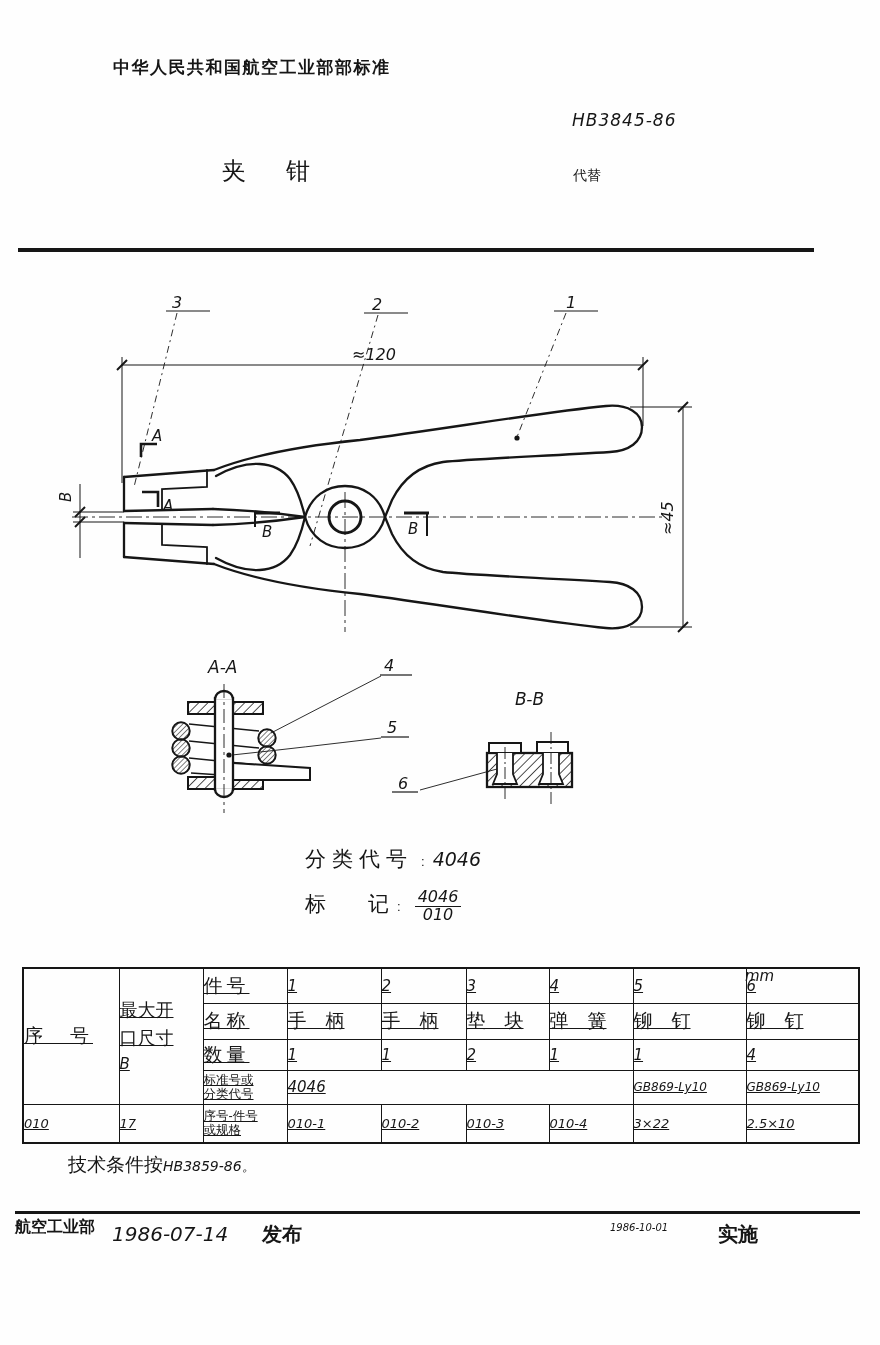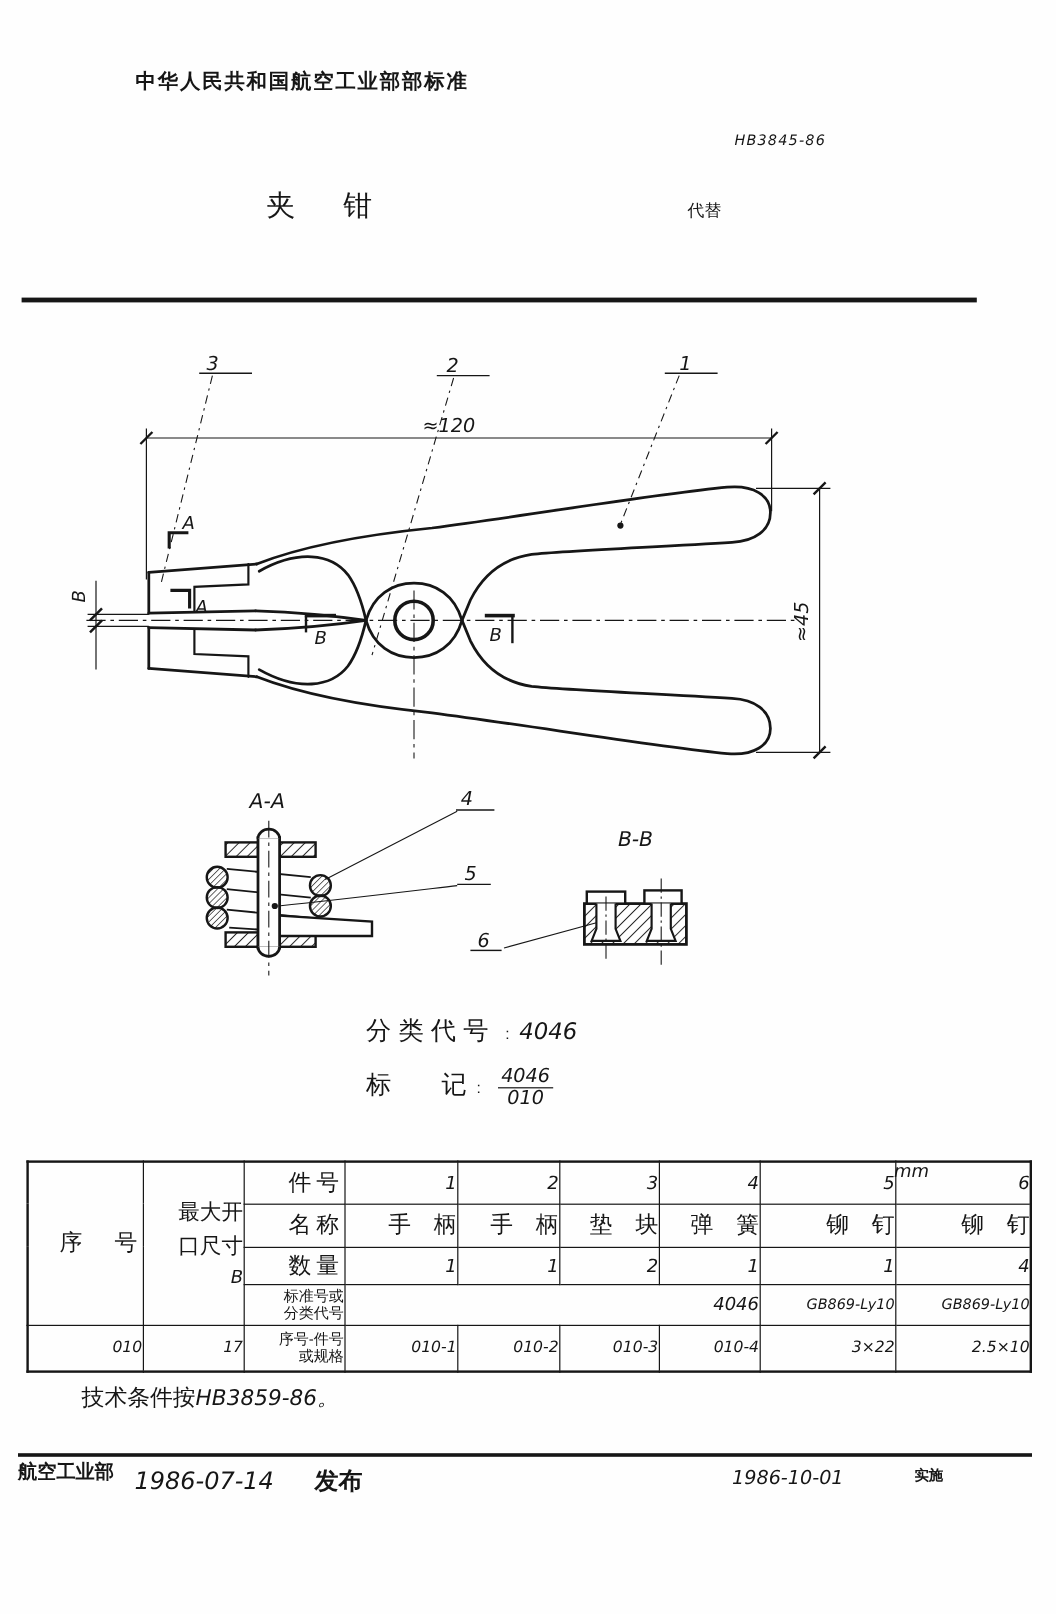--- a/index.html
+++ b/index.html
@@ -6,57 +6,57 @@
   body{
     width:880px;height:1345px;position:relative;background:#fefefe;
     font-family:"Liberation Sans",sans-serif;color:#161616;overflow:hidden;
   }
   .abs{position:absolute;}
   .hw{font-family:"DejaVu Sans",sans-serif;font-style:italic;}
   .pre{white-space:pre;}
   .rule{background:#161616;}
   
   .org-title{left:113px;top:56px;font-size:17px;font-weight:bold;letter-spacing:1.5px;}
-  .std-no{left:572px;top:110px;font-size:12px;letter-spacing:1px;margin-left:40px;}
+  .std-no{left:572px;top:110px;font-size:17px;letter-spacing:1px;}
   .doc-title{left:222px;top:155px;font-size:24px;letter-spacing:8px;}
   .replaces{left:573px;top:167px;font-size:14px;}
   
   .cls-line1{left:305px;top:845px;font-size:21px;}
   .cls-line1 .lbl{letter-spacing:6px;}
   .cls-sep{font-size:13px;padding:0 8px;}
   .cls-val{font-size:19px;}
   .cls-line2{left:305px;top:888px;font-size:21px;}
   .frac{display:inline-block;vertical-align:middle;text-align:center;font-size:16px;line-height:1.1;margin-left:6px;}
   .frac .num{border-bottom:1.6px solid #161616;padding:0 3px;}
   
   .unit-label{left:745px;top:967px;font-size:15px;}
   table.parts{
     position:absolute;left:22px;top:967px;width:836px;
     border-collapse:collapse;table-layout:fixed;
     border:2.6px solid #161616;
   }
   table.parts td{
-    border:1.4px solid #161616;text-align:right;vertical-align:middle;
-    padding:0;overflow:hidden;
+    border:1.4px solid #161616;text-align:left;vertical-align:middle;
+    padding:0;overflow:hidden;text-decoration:underline;
   }
   .zh-h{font-size:19px;letter-spacing:4px;}
   .zh-name{font-size:19px;}
   .small-h{font-size:12.5px;line-height:1.15;letter-spacing:0;margin-top:24px;}
   .val{font-size:15px;}
   .val-sm{font-size:13px;}
   .gb{font-size:12px;}
   .opening-cell div{line-height:1.55;}
   
   .note{left:68px;top:1152px;font-size:19px;}
-  .note .code{font-size:18px;}
+  .note .code{font-size:14px;}
   .footer-org{left:15px;top:1217px;font-size:16px;font-weight:bold;}
   .footer-d1{left:112px;top:1222px;font-size:20px;}
   .footer-pub{left:262px;top:1221px;font-size:20px;font-weight:bold;}
-  .footer-d2{left:610px;top:1222px;font-size:16px;}
-  .footer-imp{left:762px;top:1221px;font-size:12px;font-weight:bold;}
+  .footer-d2{left:610px;top:1222px;font-size:10px;}
+  .footer-imp{left:718px;top:1221px;font-size:20px;font-weight:bold;}
   svg text{font-family:"DejaVu Sans",sans-serif;font-style:italic;fill:#161616;}
 </style>
 </head>
 <body>
 
 <div class="abs org-title">中华人民共和国航空工业部部标准</div>
 <div class="abs std-no hw">HB3845-86</div>
 <div class="abs doc-title pre">夹　钳</div>
 <div class="abs replaces">代替</div>
 <div class="abs rule" style="left:18px;top:248px;width:796px;height:3.5px;"></div>

